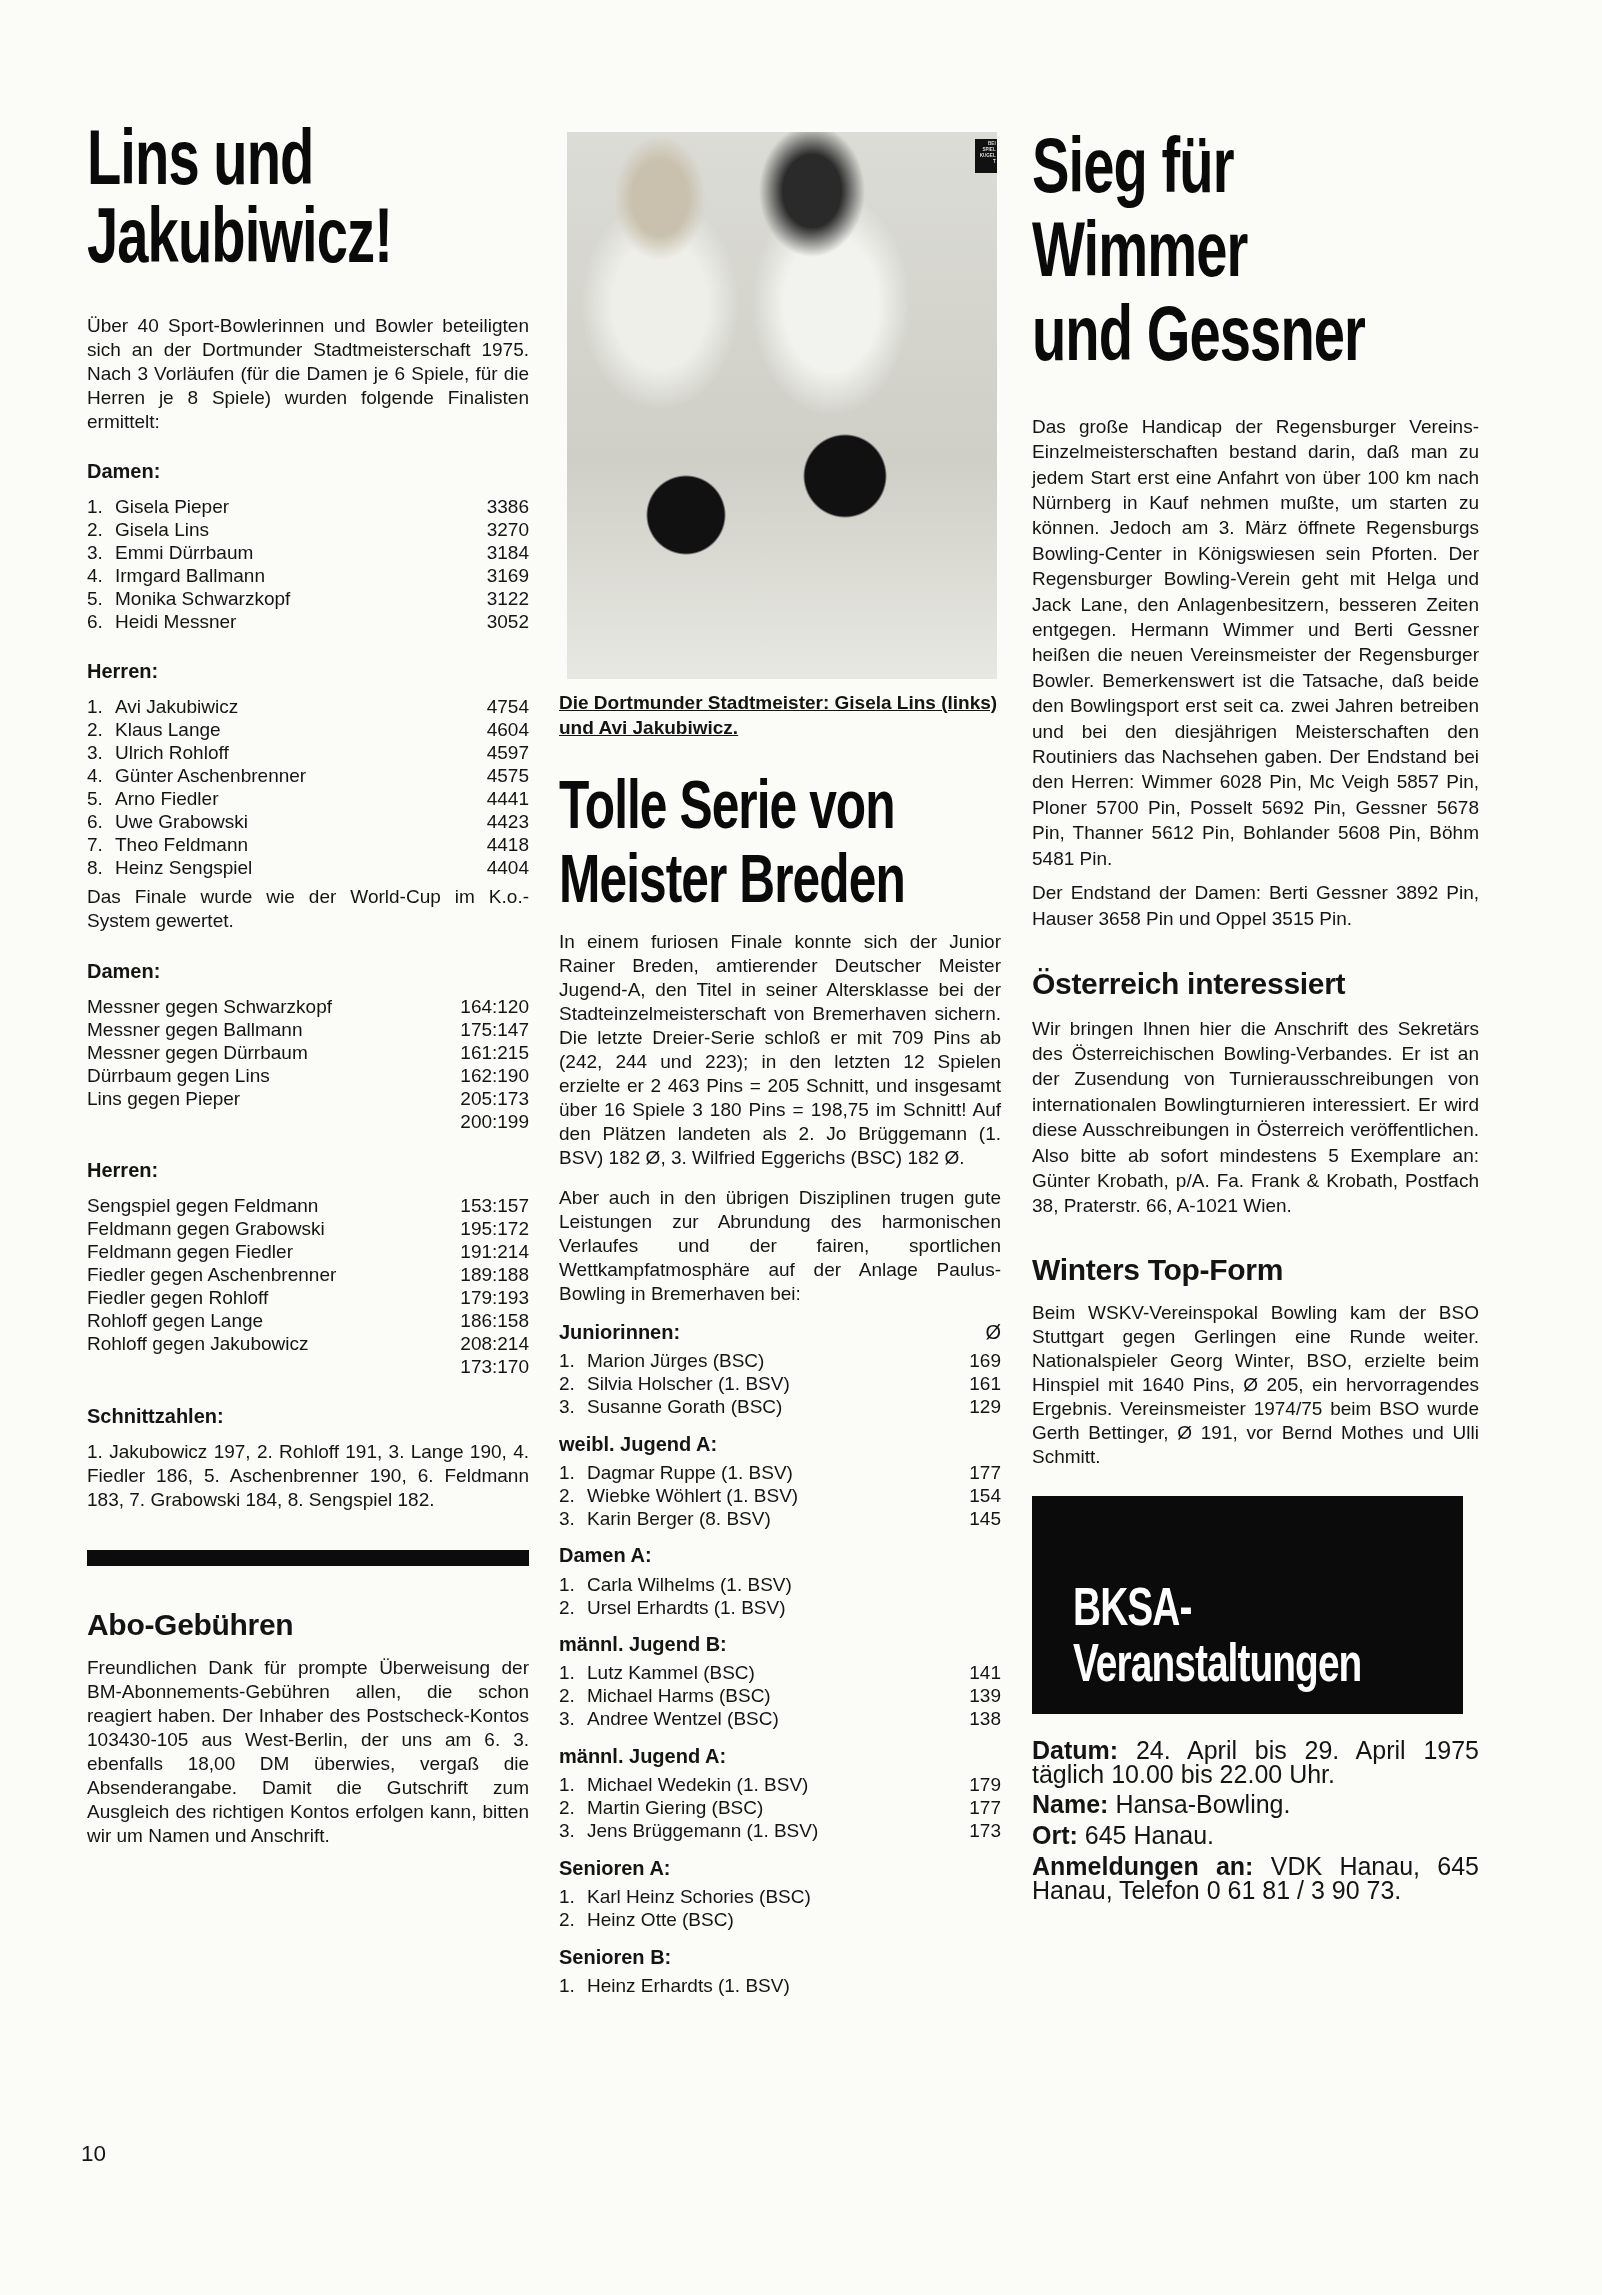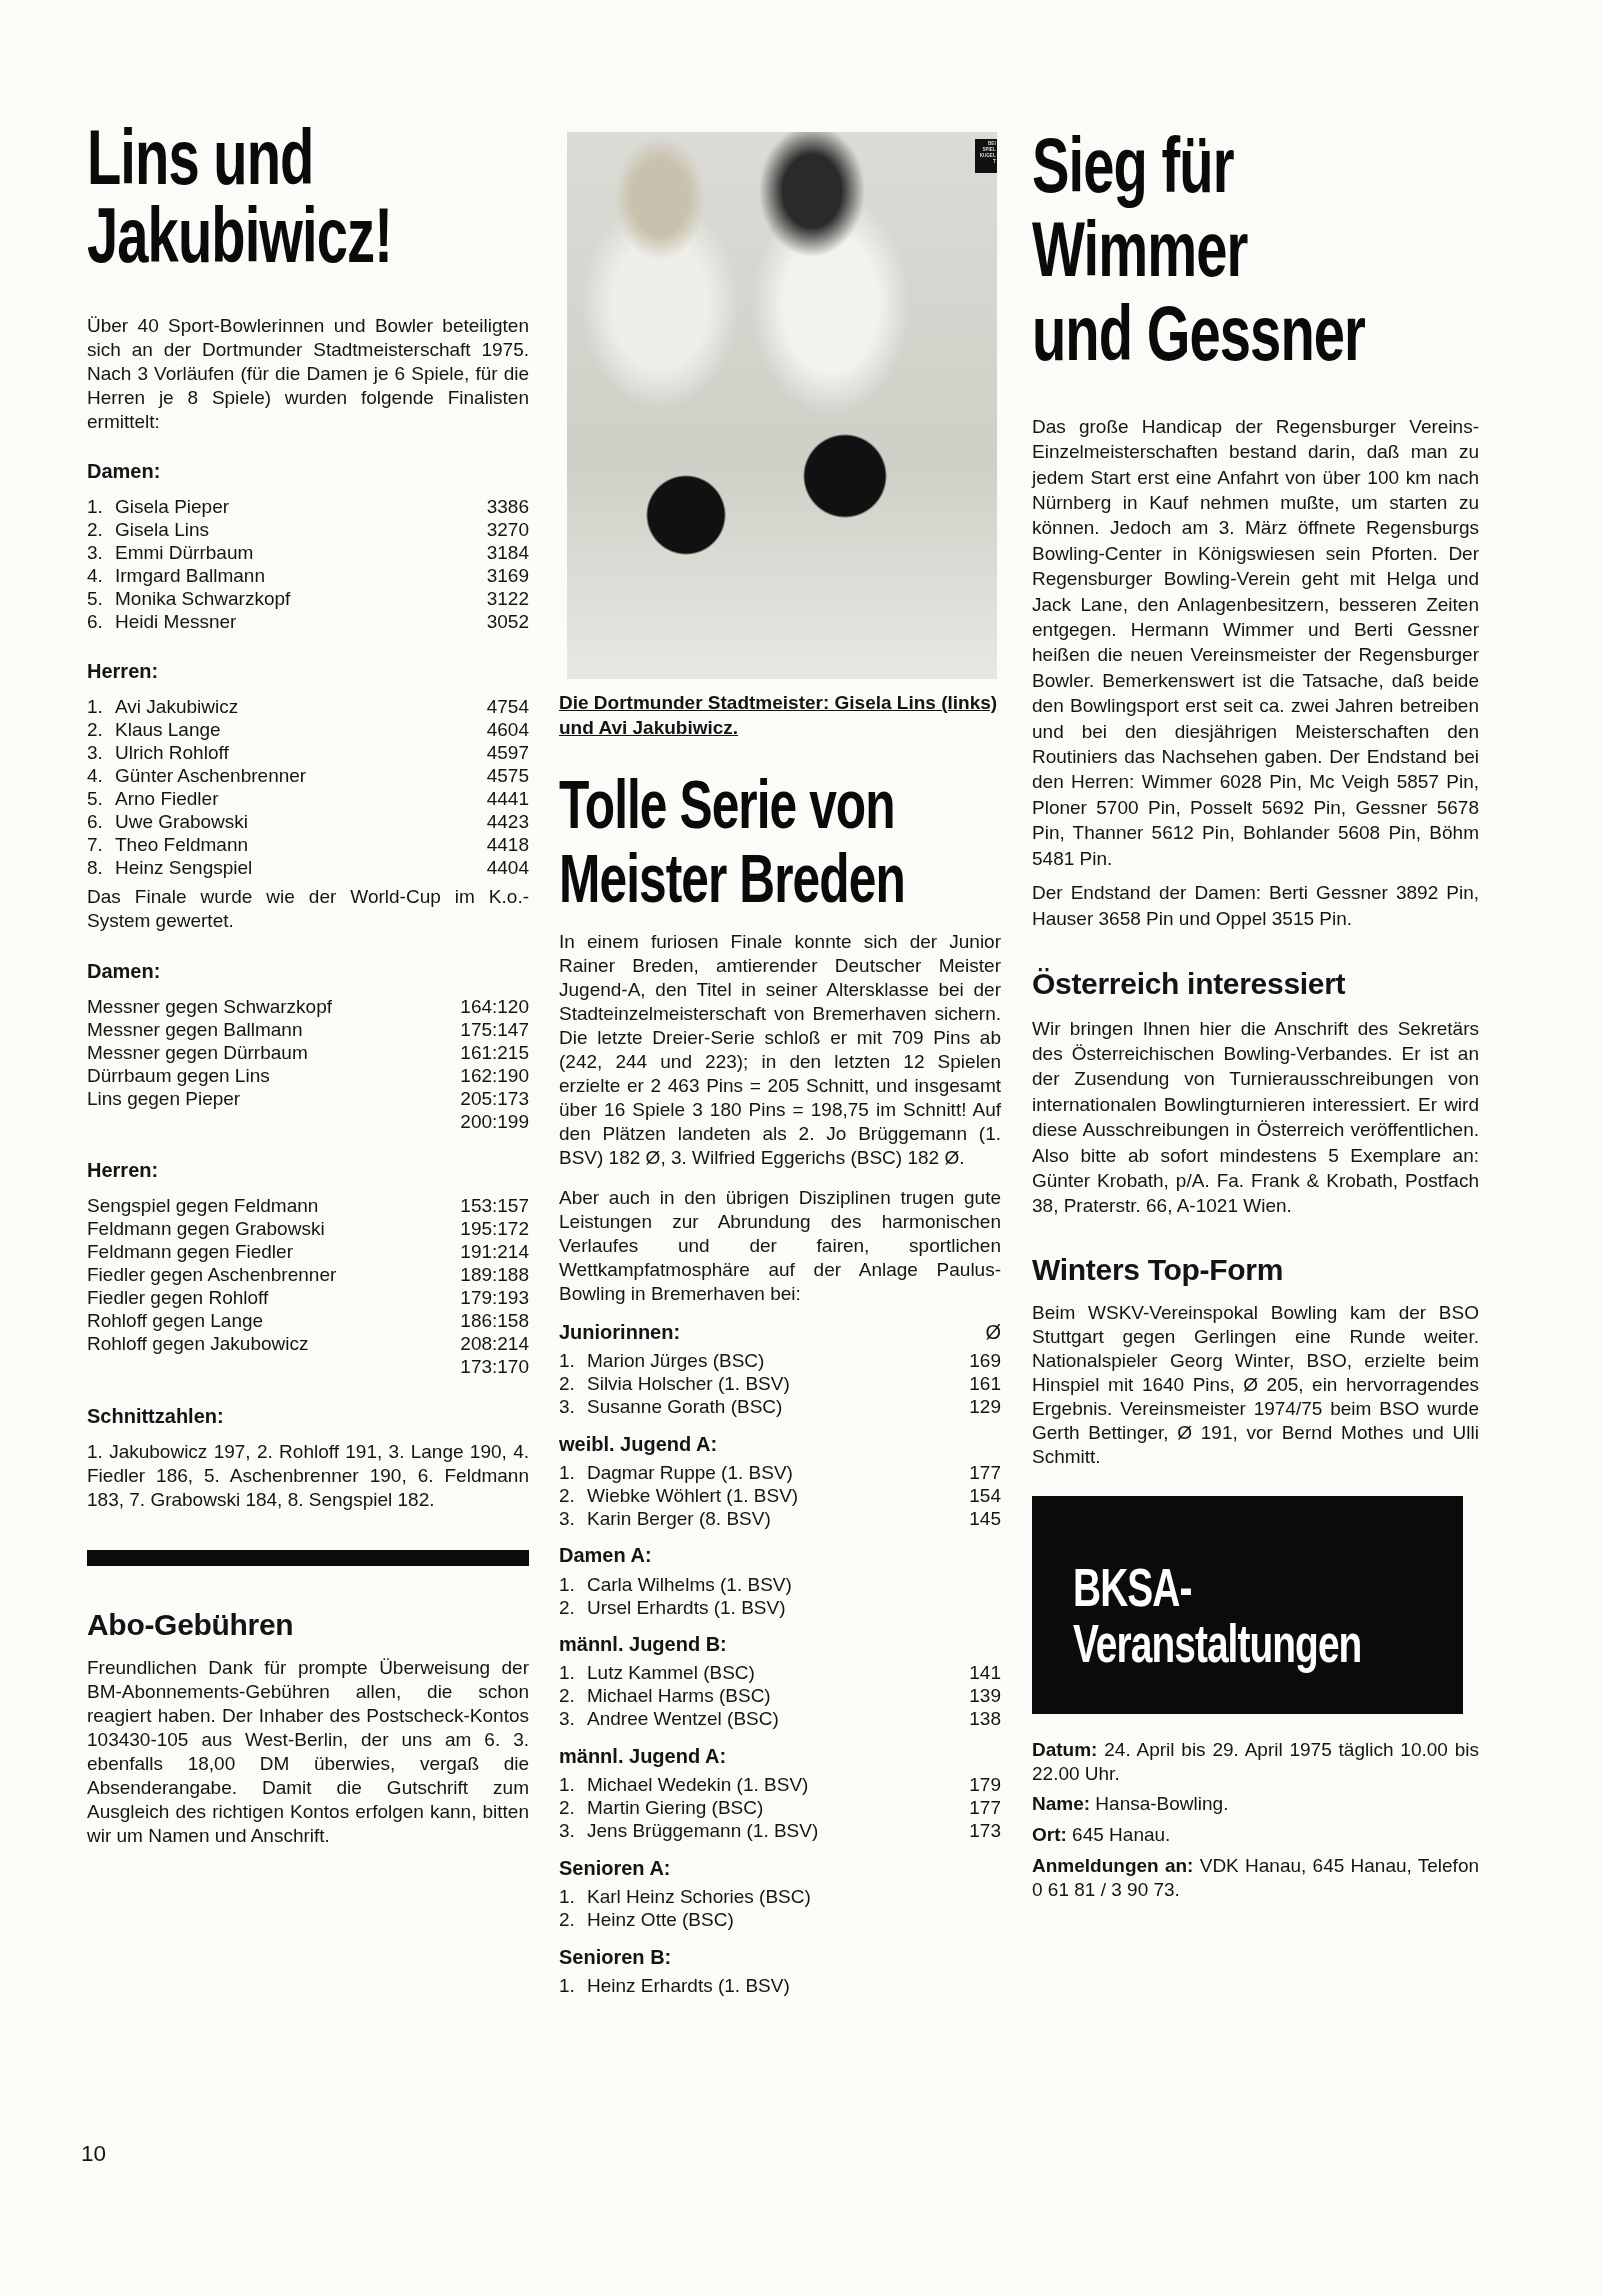--- a/index.html
+++ b/index.html
@@ -76,24 +76,24 @@
   .caption {
     font-weight: bold; font-size: 19px; line-height: 24.5px;
     margin: 0;
     text-decoration: underline;
   }
   .bksa-box {
     background: #0b0b0b; color: #fff;
     width: 431px; height: 218px;
     margin: 26.4px 0 24px 0;
     box-sizing: border-box;
-    padding: 63px 0 0 41px;
+    padding: 82px 0 0 41px;
   }
   .bksa-box .headline { color: #fff; font-size: 54px; transform: scaleX(0.72); line-height: 1.05; }
-  .kv { font-size: 19px; line-height: 24px; margin: 0 0 6.6px 0; text-align: justify; }
+  .kv { font-size: 25px; line-height: 24px; margin: 0 0 6.6px 0; text-align: justify; }
   .kv b { font-weight: bold; }
   .page-number { position: absolute; left: 81px; top: 2141px; font-size: 22.5px; }
 </style>
 </head>
 <body>
 
 <div class="col col-left">
   <h1 class="headline hl-big" style="margin-top:118px;">
     <span class="line">Lins und</span>
     <span class="line">Jakubiwicz!</span>

